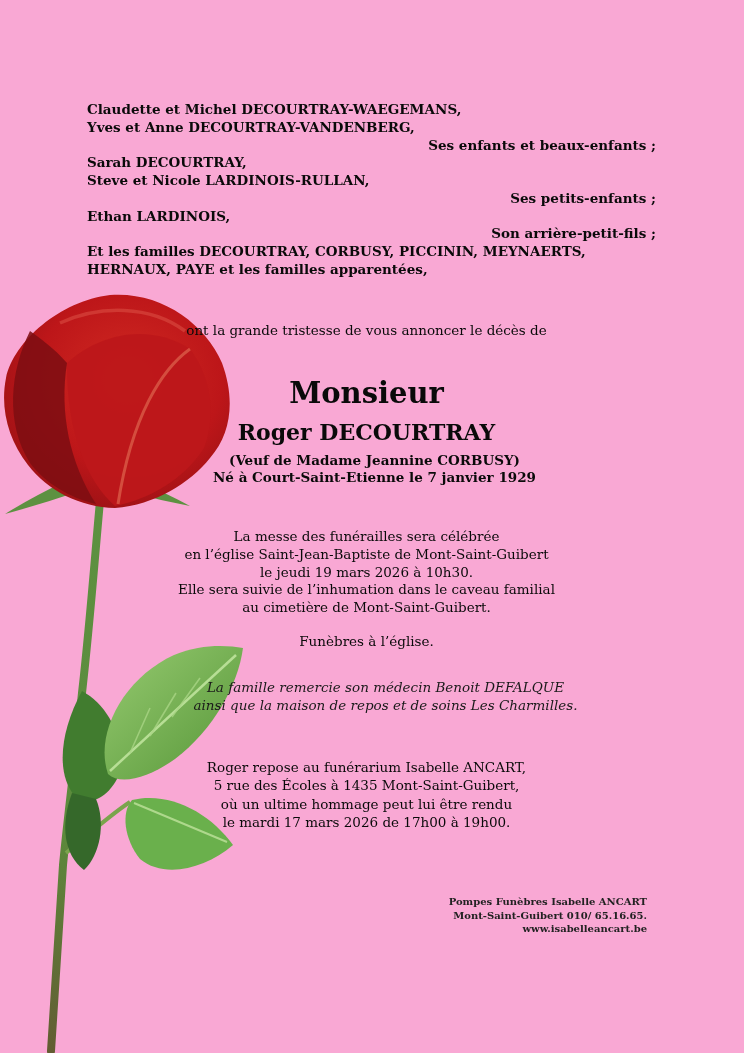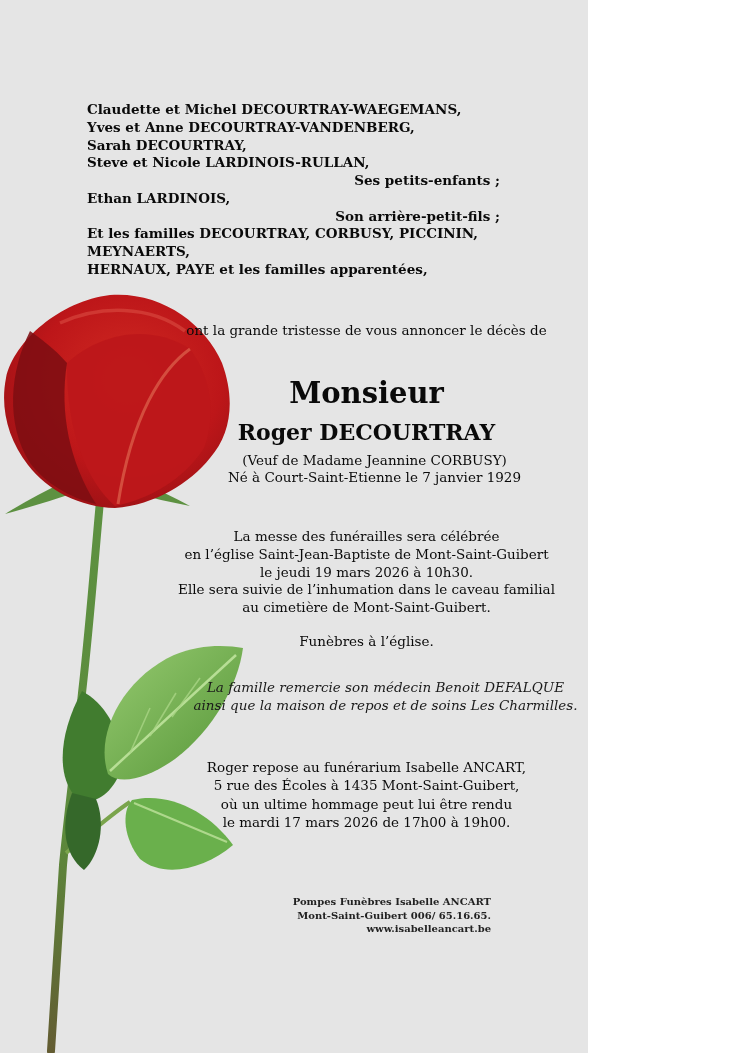--- a/index.html
+++ b/index.html
@@ -1,38 +1,38 @@
 <!DOCTYPE html>
 <html><head>
 <meta charset="utf-8">
 <style>
   html,body{margin:0;padding:0;background:#ffffff;}
   .page{
     position:relative;
-    width:588px;height:1053px;
-    background:#e5e5e5;
+    width:744px;height:1053px;
+    background:#f9a8d4;
     overflow:hidden;
     font-family:"DejaVu Serif","Liberation Serif",serif;
     color:#0a0a0a;
   }
   .b{font-weight:normal;font-size:13.5px;}
   
   .family-block{
     position:absolute;left:87px;right:88px;top:101px;
     font-weight:bold;font-size:13.5px;line-height:17.75px;
   }
   .family-block .l{text-align:left;}
   .family-block .r{text-align:right;}
   
   .centered{position:absolute;left:0;width:733px;text-align:center;}
   .announcement{top:321px;line-height:18px;}
   .deceased{top:374px;}
   .deceased .title-line{font-size:29px;line-height:38px;font-weight:bold;}
   .deceased .name-line{font-size:22px;line-height:40px;font-weight:bold;}
-  .deceased .small{font-size:13.5px;line-height:17.4px;font-weight:normal;padding-left:16px;}
+  .deceased .small{font-size:13.5px;line-height:17.4px;font-weight:bold;padding-left:16px;}
   .ceremony{top:528px;line-height:17.8px;}
   .reunion{top:632px;line-height:18px;}
   .thanks{top:678px;font-style:italic;font-weight:normal;font-size:13.5px;line-height:18px;color:#1a1a1a;padding-left:19px;}
   .repose{top:758px;line-height:18.4px;}
   .footer-block{
     position:absolute;right:97px;top:895px;text-align:right;
     font-weight:bold;font-size:10px;line-height:13.5px;color:#222;margin-left:16px;
   }
   .rose-wrap{position:absolute;left:0;top:293px;width:250px;height:760px;}
 </style>
@@ -84,20 +84,21 @@
       <path d="M30,38 C10,78 5,130 30,170 C45,190 70,205 96,211 C70,170 59,120 67,70 C54,55 41,46 30,38 Z" fill="#7e0e12" opacity="0.88"></path>
       <path d="M67,70 C100,40 150,30 190,56 C210,82 217,120 204,155 C184,186 150,206 115,213 C88,190 66,140 67,70 Z" fill="#bd171a" opacity="0.95"></path>
       <path d="M190,56 C162,76 132,122 118,211" stroke="#e06a52" stroke-width="3" fill="none" opacity="0.65"></path>
       <path d="M60,30 C100,12 150,12 185,38" stroke="#e0564a" stroke-width="3.5" fill="none" opacity="0.5"></path>
     </svg>
   </div>
 
   <div class="family-block">
     <div class="l">Claudette et Michel DECOURTRAY-WAEGEMANS,</div>
     <div class="l">Yves et Anne DECOURTRAY-VANDENBERG,</div>
+    <div class="r">Ses enfants et beaux-enfants ;</div>
     <div class="l">Sarah DECOURTRAY,</div>
     <div class="l">Steve et Nicole LARDINOIS-RULLAN,</div>
     <div class="r">Ses petits-enfants ;</div>
     <div class="l">Ethan LARDINOIS,</div>
     <div class="r">Son arrière-petit-fils ;</div>
     <div class="l">Et les familles DECOURTRAY, CORBUSY, PICCININ, MEYNAERTS,</div>
     <div class="l">HERNAUX, PAYE et les familles apparentées,</div>
   </div>
 
   <div class="centered announcement b">ont la grande tristesse de vous annoncer le décès de</div>
@@ -126,17 +127,17 @@
 
   <div class="centered repose b">
     <div>Roger repose au funérarium Isabelle ANCART,</div>
     <div>5 rue des Écoles à 1435 Mont-Saint-Guibert,</div>
     <div>où un ultime hommage peut lui être rendu</div>
     <div>le mardi 17 mars 2026 de 17h00 à 19h00.</div>
   </div>
 
   <div class="footer-block">
     <div>Pompes Funèbres Isabelle ANCART</div>
-    <div>Mont-Saint-Guibert 006/ 65.16.65.</div>
+    <div>Mont-Saint-Guibert 010/ 65.16.65.</div>
     <div>www.isabelleancart.be</div>
   </div>
 
 </div>
 
 </body></html>

